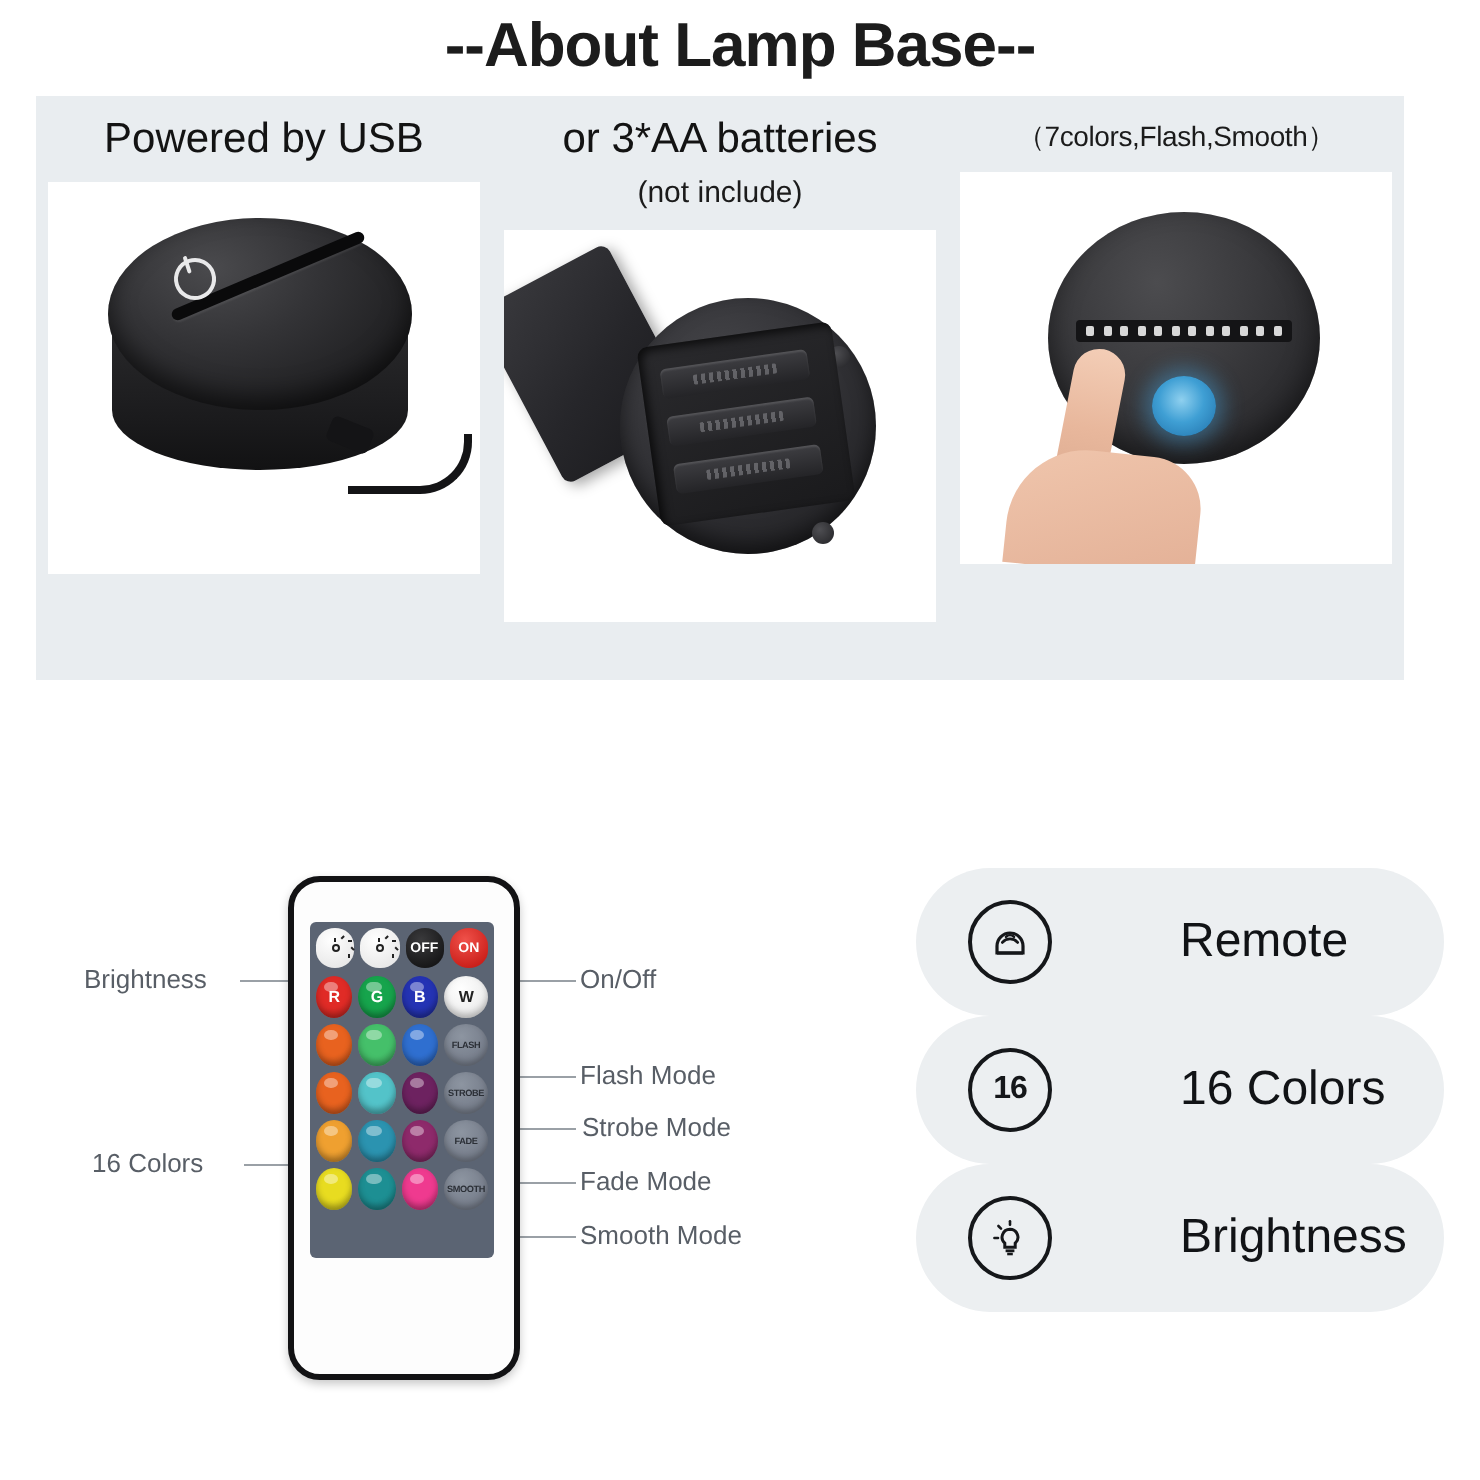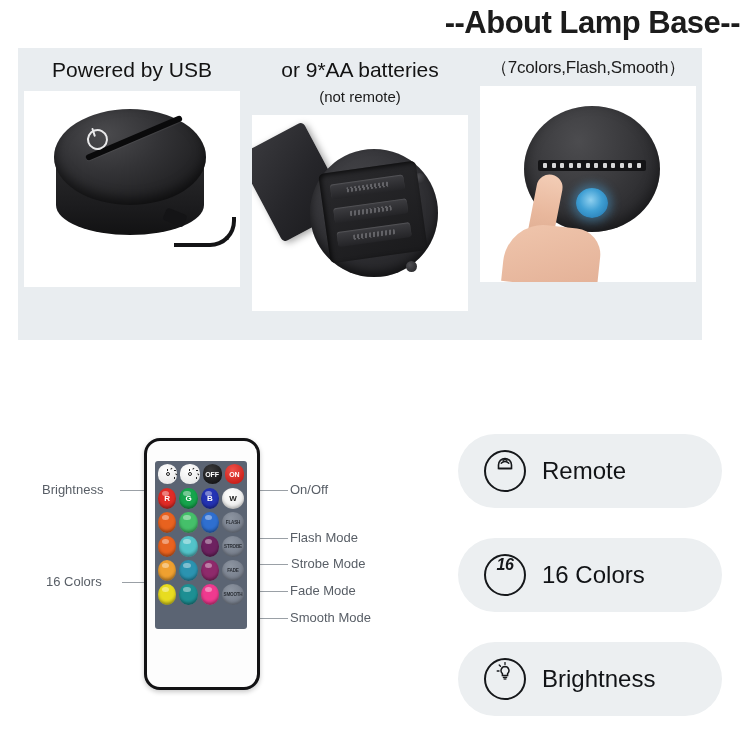--- a/index.html
+++ b/index.html
@@ -5,21 +5,21 @@
   html,body{margin:0;padding:0;}
   body{
     width:740px;height:740px;background:#ffffff;overflow:hidden;
     font-family:"Liberation Sans","DejaVu Sans",sans-serif;
     -webkit-font-smoothing:antialiased;
   }
   .page{position:relative;width:740px;height:740px;}
 
   
   .heading{
-    position:absolute;left:0;width:740px;text-align:right;
+    position:absolute;left:0;width:740px;text-align:center;
     color:#1c1c1c;font-weight:700;letter-spacing:-0.5px;white-space:nowrap;
   }
   #title-about{top:4px;font-size:31px;line-height:38px;}
   #title-functions{top:356px;font-size:30px;line-height:38px;}
 
   
   .cards{position:absolute;top:48px;left:18px;width:684px;height:292px;
          display:flex;justify-content:flex-start;}
   .card{
     width:229px;height:292px;background:#e9edf0;
@@ -27,21 +27,21 @@
     display:flex;flex-direction:column;align-items:center;
   }
   .card-title{
     font-size:21px;font-weight:400;color:#131313;line-height:26px;
     text-align:center;white-space:nowrap;margin-top:3px;
   }
   .card-sub{
     font-size:15px;color:#1b1b1b;line-height:20px;text-align:center;
     white-space:nowrap;margin-top:4px;
   }
-  .card-sub.tight{font-size:17px;letter-spacing:-0.2px;}
+  .card-sub.tight{font-size:14px;letter-spacing:-0.2px;}
   .photo{
     position:relative;margin-top:8px;width:216px;height:196px;
     background:#ffffff;overflow:hidden;
   }
 
   
   .base1-body{
     position:absolute;left:32px;top:56px;width:148px;height:88px;
     background:linear-gradient(180deg,#2e2e30 0%,#1b1b1d 70%,#121213 100%);
     border-radius:0 0 74px 74px/0 0 30px 30px;
@@ -194,26 +194,26 @@
   .callout{
     position:absolute;font-size:13px;color:#585e66;white-space:nowrap;line-height:16px;
   }
   .lead{position:absolute;height:1px;background:#9aa0a6;}
 
   
   .pills{position:absolute;left:458px;top:434px;width:264px;}
   .pill{
     width:264px;height:74px;background:#eceff1;border-radius:37px;
     display:flex;align-items:center;padding-left:26px;box-sizing:border-box;
-    margin-bottom:30px;
+    gap:48px;
   }
   .pill-icon{
     width:38px;height:38px;border:2px solid #15171a;border-radius:50%;
     position:relative;flex:none;margin-right:16px;
-    display:flex;justify-content:center;font-style:italic;
+    display:flex;align-items:center;justify-content:center;
   }
   .pill-label{font-size:24px;color:#111316;font-weight:400;white-space:nowrap;}
   .num16{font-size:16px;font-weight:600;color:#15171a;letter-spacing:-0.5px;}
 </style>
 </head>
 <body>
 
 <div class="page">
 
   <div class="heading" id="title-about">--About Lamp Base--</div>
@@ -226,22 +226,22 @@
         <div class="base1-body"></div>
         <div class="base1-top"></div>
         <div class="base1-slot"></div>
         <div class="base1-power"></div>
         <div class="base1-plug"></div>
         <div class="base1-cable"></div>
       </div>
     </div>
 
     <div class="card">
-      <div class="card-title">or 9*AA batteries</div>
-      <div class="card-sub">(not remote)</div>
+      <div class="card-title">or 3*AA batteries</div>
+      <div class="card-sub">(not include)</div>
       <div class="photo">
         <div class="base2-lid"></div>
         <div class="base2-round">
           <div class="screw s1"></div>
           <div class="screw s2"></div>
           <div class="screw s3"></div>
           <div class="base2-well">
             <div class="cell cell1"></div>
             <div class="cell cell2"></div>
             <div class="cell cell3"></div>

